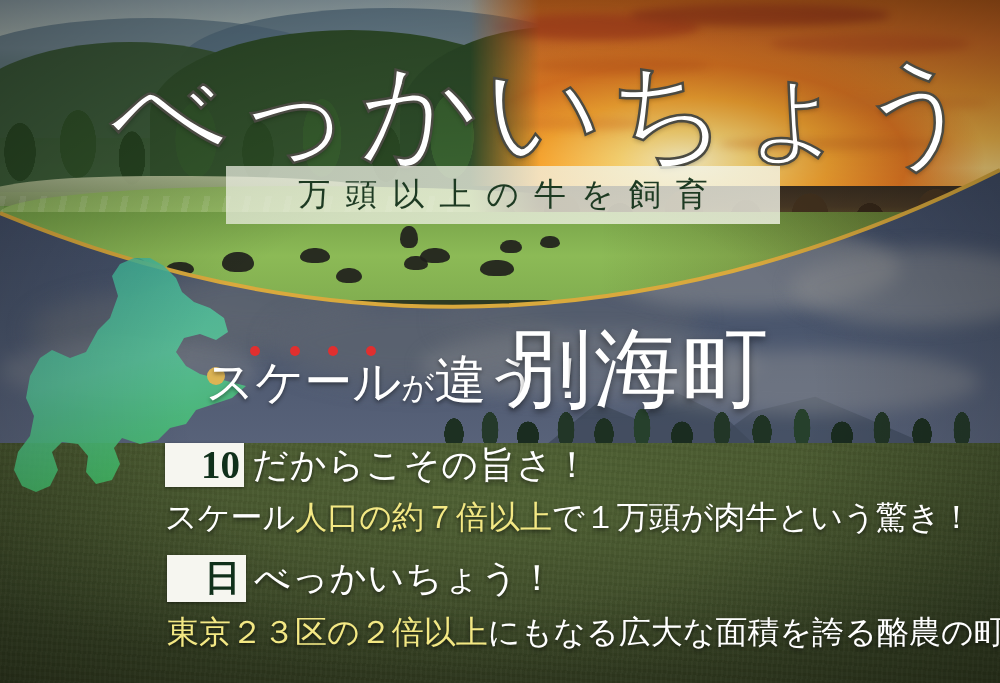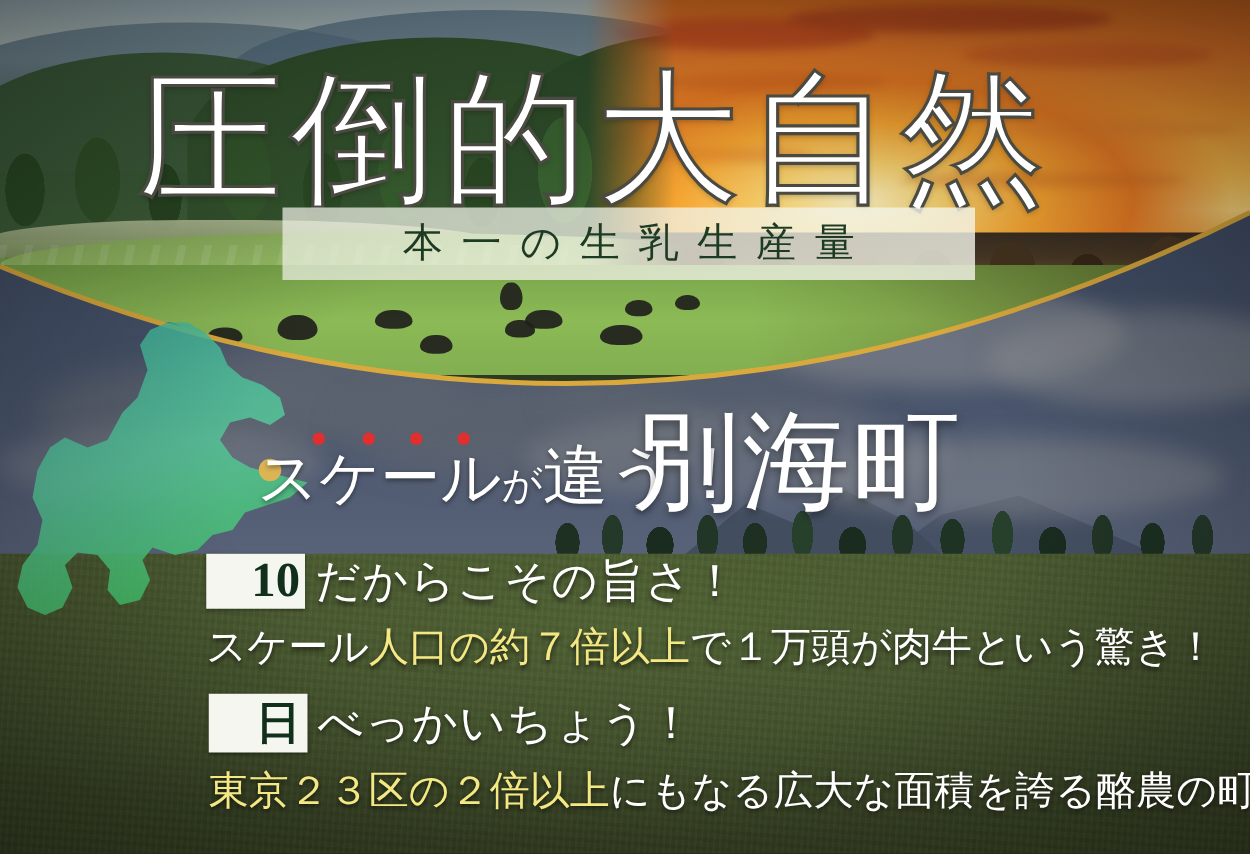--- a/index.html
+++ b/index.html
@@ -264,24 +264,24 @@
            L114,448 L122,438 L140,444 L158,440 L170,428 L186,424 L196,410
            L214,404 L232,398 L246,386 L200,374 L186,366 L176,352 L184,338
            L200,334 L216,340 L228,332 L224,318 L210,308 L194,302 L182,292
            L176,278 L164,266 L150,258 L134,258 L120,264 Z"></path>
       <circle cx="216" cy="376" r="9" fill="#f2c14e"></circle>
     </g>
   </svg>
 
   <div class="vignette"></div>
 
-  <div class="title">圧倒的大自然</div>
+  <div class="title">べっかいちょう</div>
 
   <div class="subband"></div>
-  <div class="subband-text">本一の生乳生産量</div>
+  <div class="subband-text">万頭以上の牛を飼育</div>
 
   <div class="dots">
     <span class="dot" style="left:22px;"></span>
     <span class="dot" style="left:62px;"></span>
     <span class="dot" style="left:100px;"></span>
     <span class="dot" style="left:138px;"></span>
   </div>
 
   <div class="scalewrap">
     <span class="sc-a">スケール</span><span class="sc-b">が</span><span class="sc-c">違う</span><span class="sc-d">！</span>

